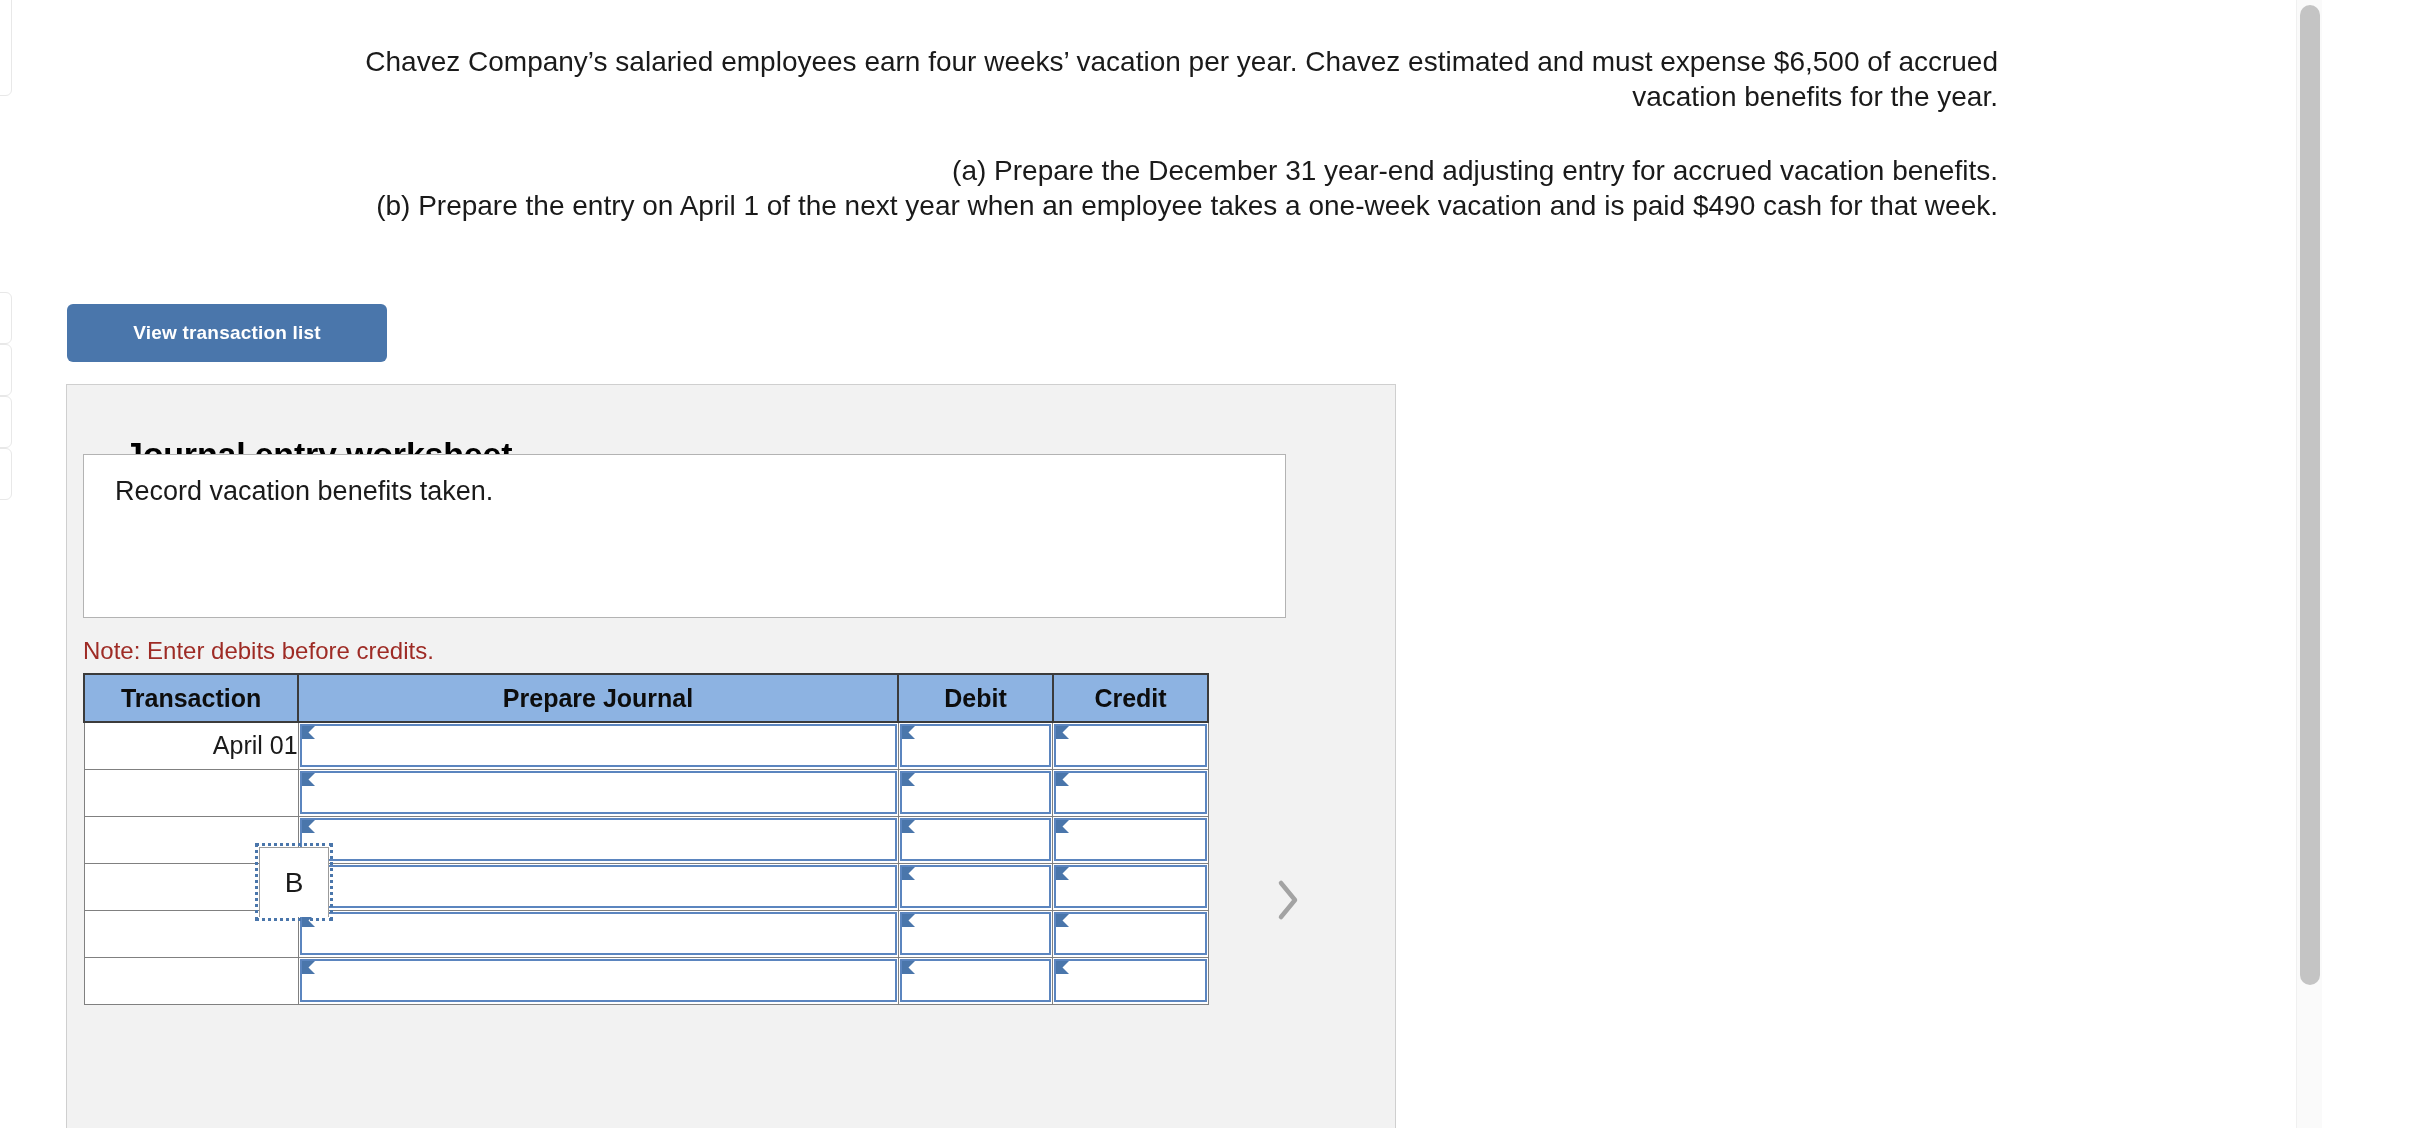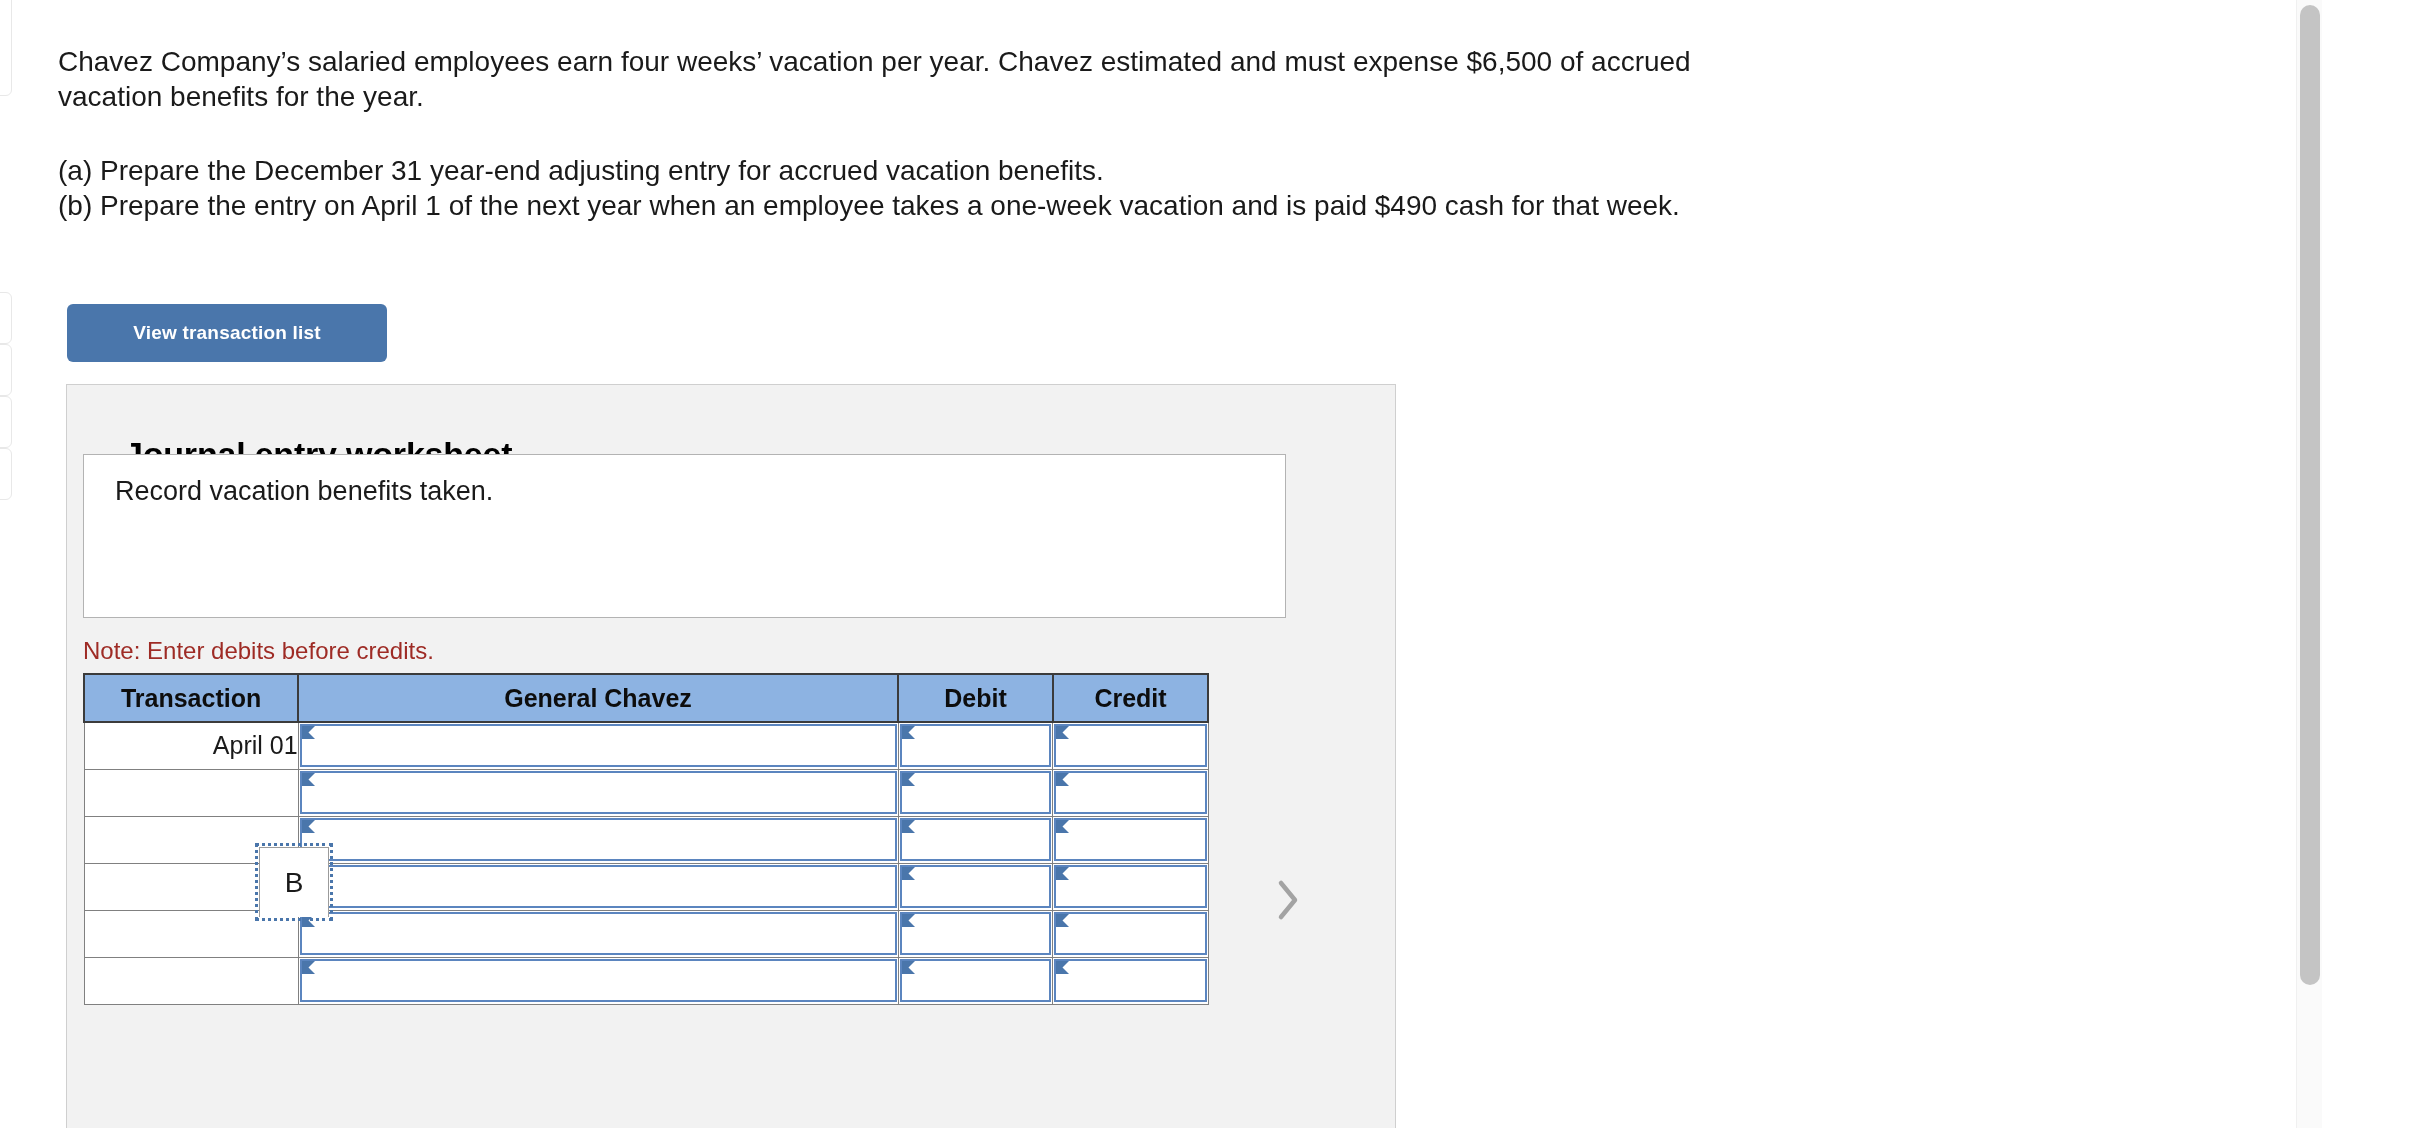--- a/index.html
+++ b/index.html
@@ -40,21 +40,21 @@
     position: absolute;
     left: 58px;
     top: 44px;
     width: 1940px;
     color: #1a1a1a;
     font-size: 28px;
     line-height: 35px;
   }
   .question p { margin: 0; }
   .question .para-gap { height: 39px; }
-  .q-line { white-space: nowrap; }
+  .q-line { white-space: nowrap; text-align: right; }
 
   
   .view-btn {
     position: absolute;
     left: 67px;
     top: 304px;
     width: 320px;
     height: 58px;
     background: #4a76ab;
     border: none;
@@ -312,21 +312,21 @@
       <table class="jtable">
         <colgroup>
           <col style="width:192px">
           <col style="width:538px">
           <col style="width:139px">
           <col style="width:139px">
         </colgroup>
         <thead>
           <tr>
             <th>Transaction</th>
-            <th>General Chavez</th>
+            <th>Prepare Journal</th>
             <th>Debit</th>
             <th>Credit</th>
           </tr>
         </thead>
         <tbody>
 
           <tr>
             <td class="col-txn">April 01</td>
             <td>
                 <div class="cell-input"></div>

